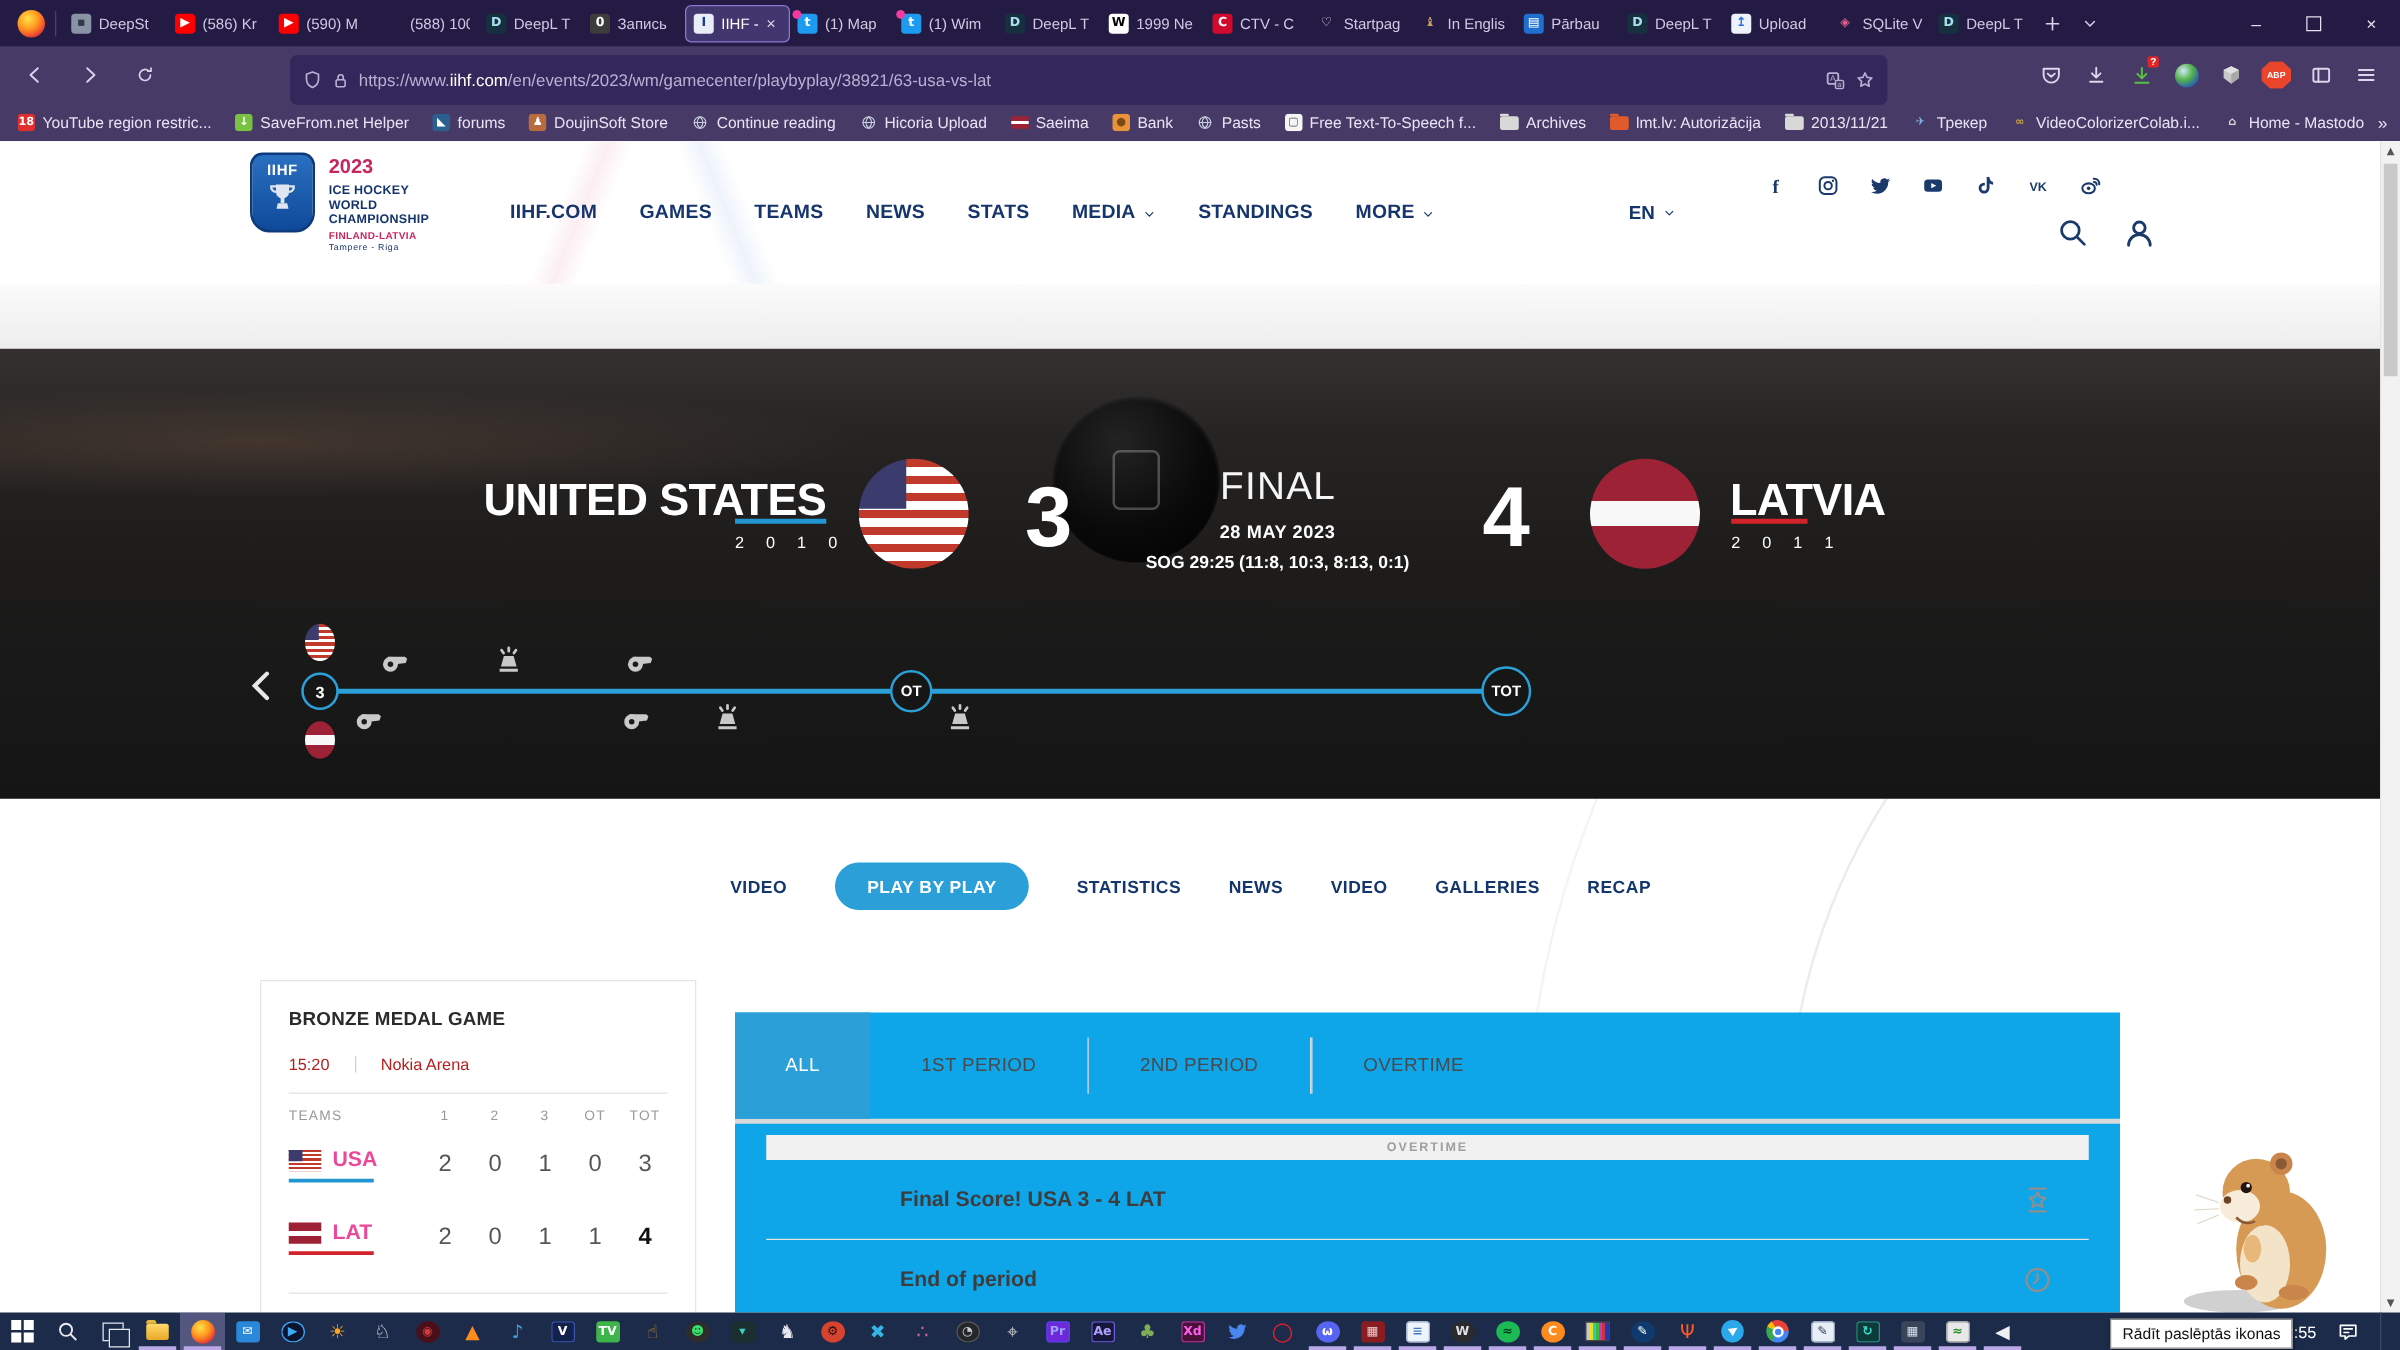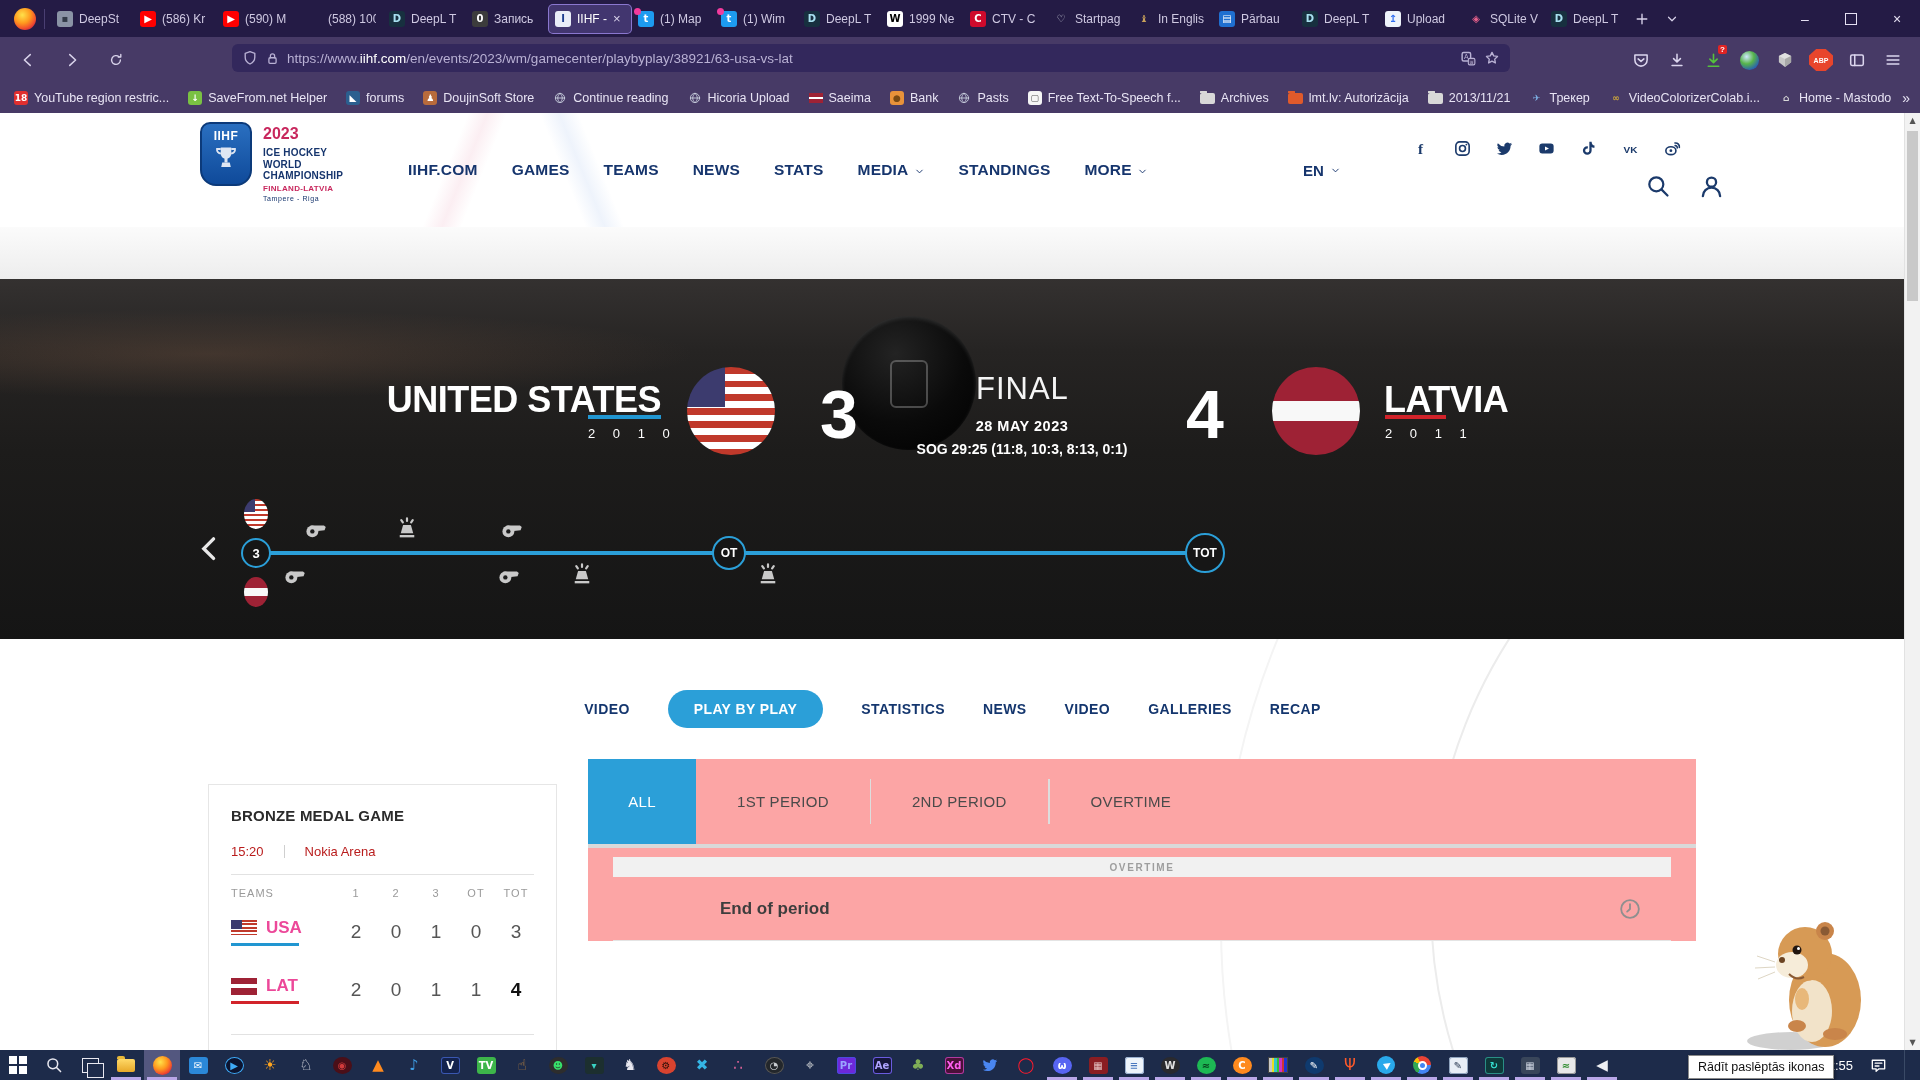--- a/index.html
+++ b/index.html
@@ -21,21 +21,21 @@
   .tabfav.empty{background:transparent}
   .ndot{position:absolute;top:-3px;left:-4px;width:7px;height:7px;border-radius:50%;background:#f23b9d}
   .tlab{overflow:hidden;text-overflow:clip;flex:1}
   .tclose{flex:0 0 12px;font-size:13px;color:#d8d2ea}
   .tbtn{width:30px;height:28px;display:flex;align-items:center;justify-content:center;color:#d8d2ea}
   .winctl{margin-left:auto;display:flex;height:37px}
   .winctl span{width:46px;display:flex;align-items:center;justify-content:center;color:#e5e0f2;font-size:14px}
   .maxbox{width:10px;height:10px;border:1.4px solid #e5e0f2;display:inline-block}
   .navbar{height:46px;position:relative}
   .navbtn{position:absolute;top:7px;width:32px;height:32px;display:flex;align-items:center;justify-content:center;color:#d8d2ea}
-  .urlfield{position:absolute;left:232px;top:7px;width:1278px;height:28px;background:#33285c;border-radius:6px;
+  .urlfield{position:absolute;left:232px;top:7px;width:1278px;height:40px;background:#33285c;border-radius:6px;
     display:flex;align-items:center;padding:0 10px;box-sizing:border-box;color:#b9b1d4;font-size:13.5px;gap:7px}
   .urltext{white-space:nowrap;overflow:hidden}
   .urltext b{color:#ffffff;font-weight:normal}
   .uspacer{flex:1}
   .tbright{position:absolute;right:12px;top:7px;display:flex;gap:6px}
   .tbright>span{width:30px;height:32px;display:flex;align-items:center;justify-content:center;color:#dcd6ee;position:relative}
   .idm b{position:absolute;top:1px;right:1px;background:#e02424;color:#fff;font-size:8px;border-radius:2px;padding:0 2px;font-weight:bold}
   .idmg{width:19px;height:19px;border-radius:50%;background:radial-gradient(circle at 35% 30%,#cfe8ff,#57b44a 40%,#2a62b0 75%,#1a4a8a)}
   .abp{width:24px;height:22px;background:#e8452c;color:#fff;font-size:7px;font-weight:bold;display:flex;align-items:center;justify-content:center;
     clip-path:polygon(30% 0,70% 0,100% 30%,100% 70%,70% 100%,30% 100%,0 70%,0 30%)}
@@ -131,21 +131,21 @@
   .sflag{width:26px;height:17px;display:inline-block}
   .sflag.us{background:linear-gradient(#3c3b6e,#3c3b6e) 0 0/11px 9px no-repeat,
     repeating-linear-gradient(180deg,#c0392b 0 1.7px,#fff 1.7px 3.4px)}
   .sflag.lat{background:linear-gradient(180deg,#9e2235 0 6.5px,#fff 6.5px 10.5px,#9e2235 10.5px 17px)}
   .tname{font-size:17px;font-weight:bold;color:#ec4899}
   .tunder{height:3px;width:68px;margin-top:5px}
   .live{margin-top:20px;display:flex;align-items:center;justify-content:center;gap:12px}
   .livebox{width:46px;height:22px;border:1px solid #c9c9c9;display:flex;align-items:center;justify-content:center;color:#888}
   .livetxt{font-size:12px;font-weight:bold;color:#9a9a9a;letter-spacing:2px}
   
-  .pbp{position:absolute;left:588px;top:646px;width:1108px;background:#fca5a5;z-index:2}
+  .pbp{position:absolute;left:588px;top:697px;width:1108px;background:#0ea5e9;z-index:2}
   .pbp-tabs{height:85px;display:flex;align-items:stretch}
   .pall{width:108px;background:#2b9fd8;color:#fff;display:flex;align-items:center;justify-content:center;font-size:15px;letter-spacing:.3px}
   .ptx{display:flex;align-items:center;padding:0 41px;color:#4a4a4a;font-size:15px;letter-spacing:.3px}
   .psep{width:1px;background:#ddd;margin:20px 0}
   .pbp-shadow{height:4px;background:#d9d9d9}
   .pbp-band{margin:9px 25px 0;height:20px;background:#f1f1f1;display:flex;align-items:center;justify-content:center;
     font-size:10px;color:#9e9e9e;letter-spacing:1.6px;font-weight:bold}
   .pbp-rows{padding:0 25px}
   .ev{height:63px;display:flex;align-items:center;border-bottom:1px solid #e4e4e4}
   .ev-text{margin-left:107px;font-weight:bold;font-size:17px;color:#3d3d3d}
@@ -716,20 +716,30 @@
         <span class="psep"></span>
         <div class="ptx">2ND PERIOD</div>
         <span class="psep"></span>
         <span class="psep"></span>
         <div class="ptx">OVERTIME</div>
       </div>
     <div class="pbp-shadow"></div>
     <div class="pbp-band">OVERTIME</div>
     <div class="pbp-rows" id="pbprows">
         <div class="ev">
+       <span class="ev-text">Final Score! USA 3 - 4 LAT</span>
+       <span class="ev-ic">
+            <svg viewBox="0 0 20 20" width="26" height="26" class="">
+              <path d="M4.5 3h11" stroke="currentColor" stroke-width="1.3"></path>
+              <path d="M4.5 17h11" stroke="currentColor" stroke-width="1.3"></path>
+              <path d="M10 5.2l1.5 3 3.3.5-2.4 2.3.6 3.3-3-1.6-3 1.6.6-3.3-2.4-2.3 3.3-.5z" fill="none" stroke="currentColor" stroke-linecap="round" stroke-linejoin="round" stroke-width="1.3"></path>
+            </svg>
+          </span>
+        </div>
+        <div class="ev">
        <span class="ev-text">End of period</span>
        <span class="ev-ic">
             <svg viewBox="0 0 20 20" width="26" height="26" class="">
               <circle cx="10" cy="10" r="6.8" fill="none" stroke="currentColor" stroke-linecap="round" stroke-linejoin="round" stroke-width="1.4"></circle>
               <path d="M10 6.2v3.8L7.8 12" fill="none" stroke="currentColor" stroke-linecap="round" stroke-linejoin="round" stroke-width="1.4"></path>
             </svg>
           </span>
         </div>
       </div>
   </div>

